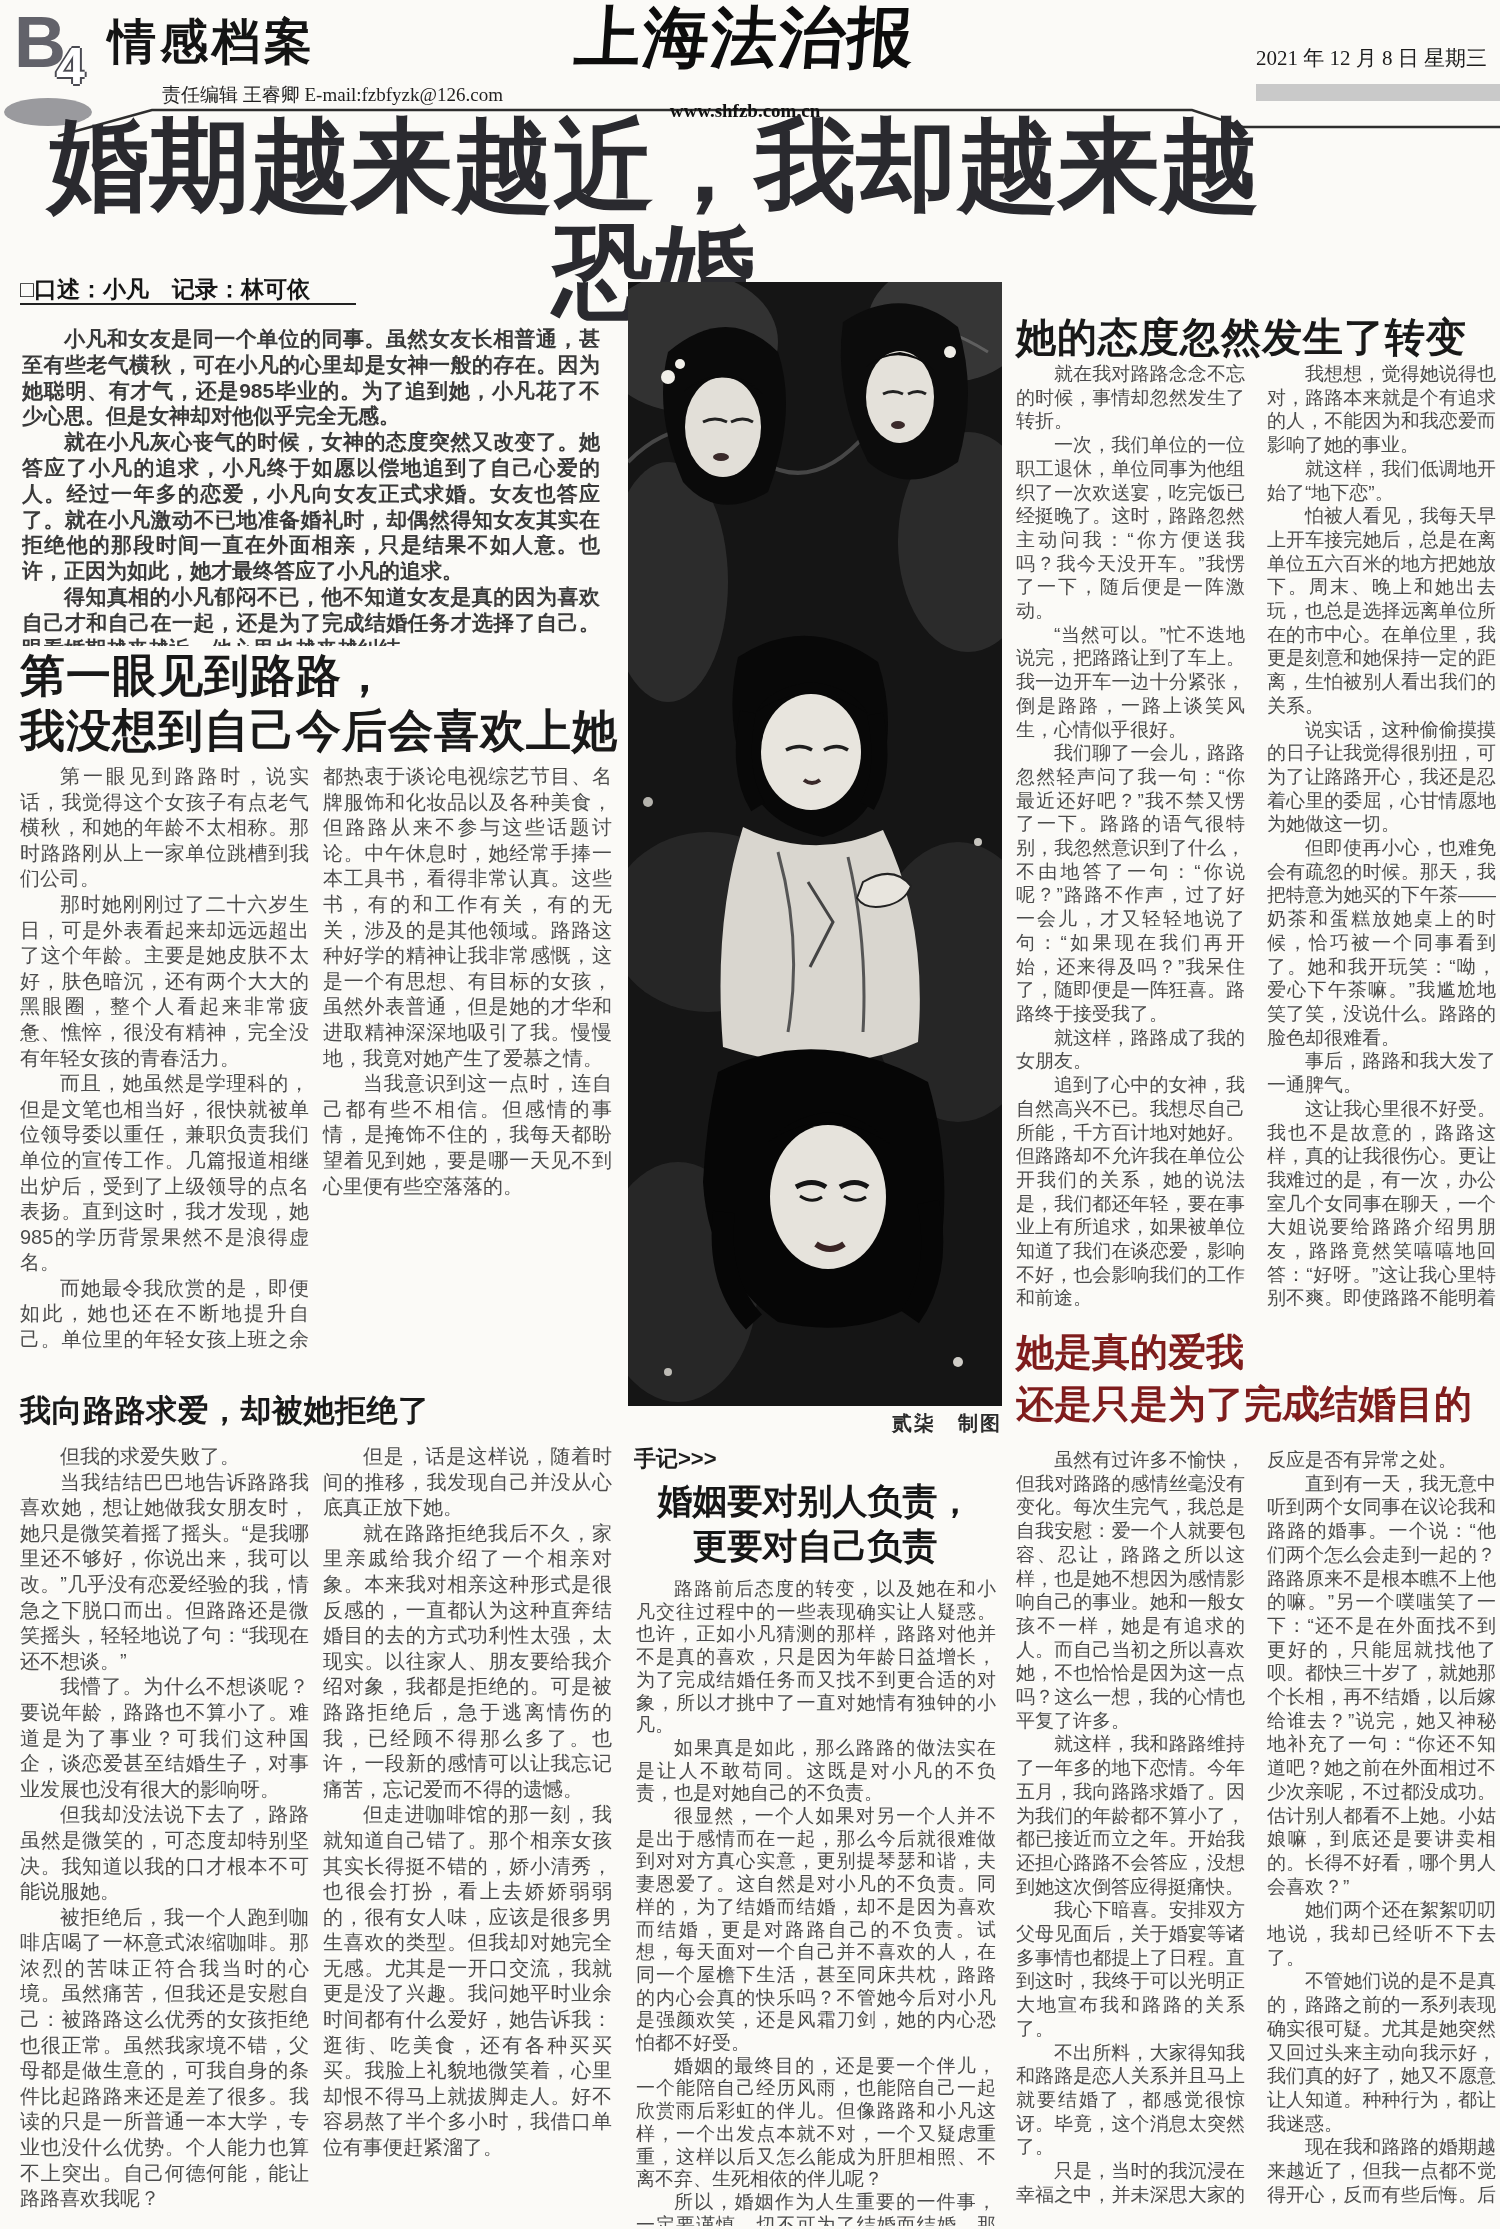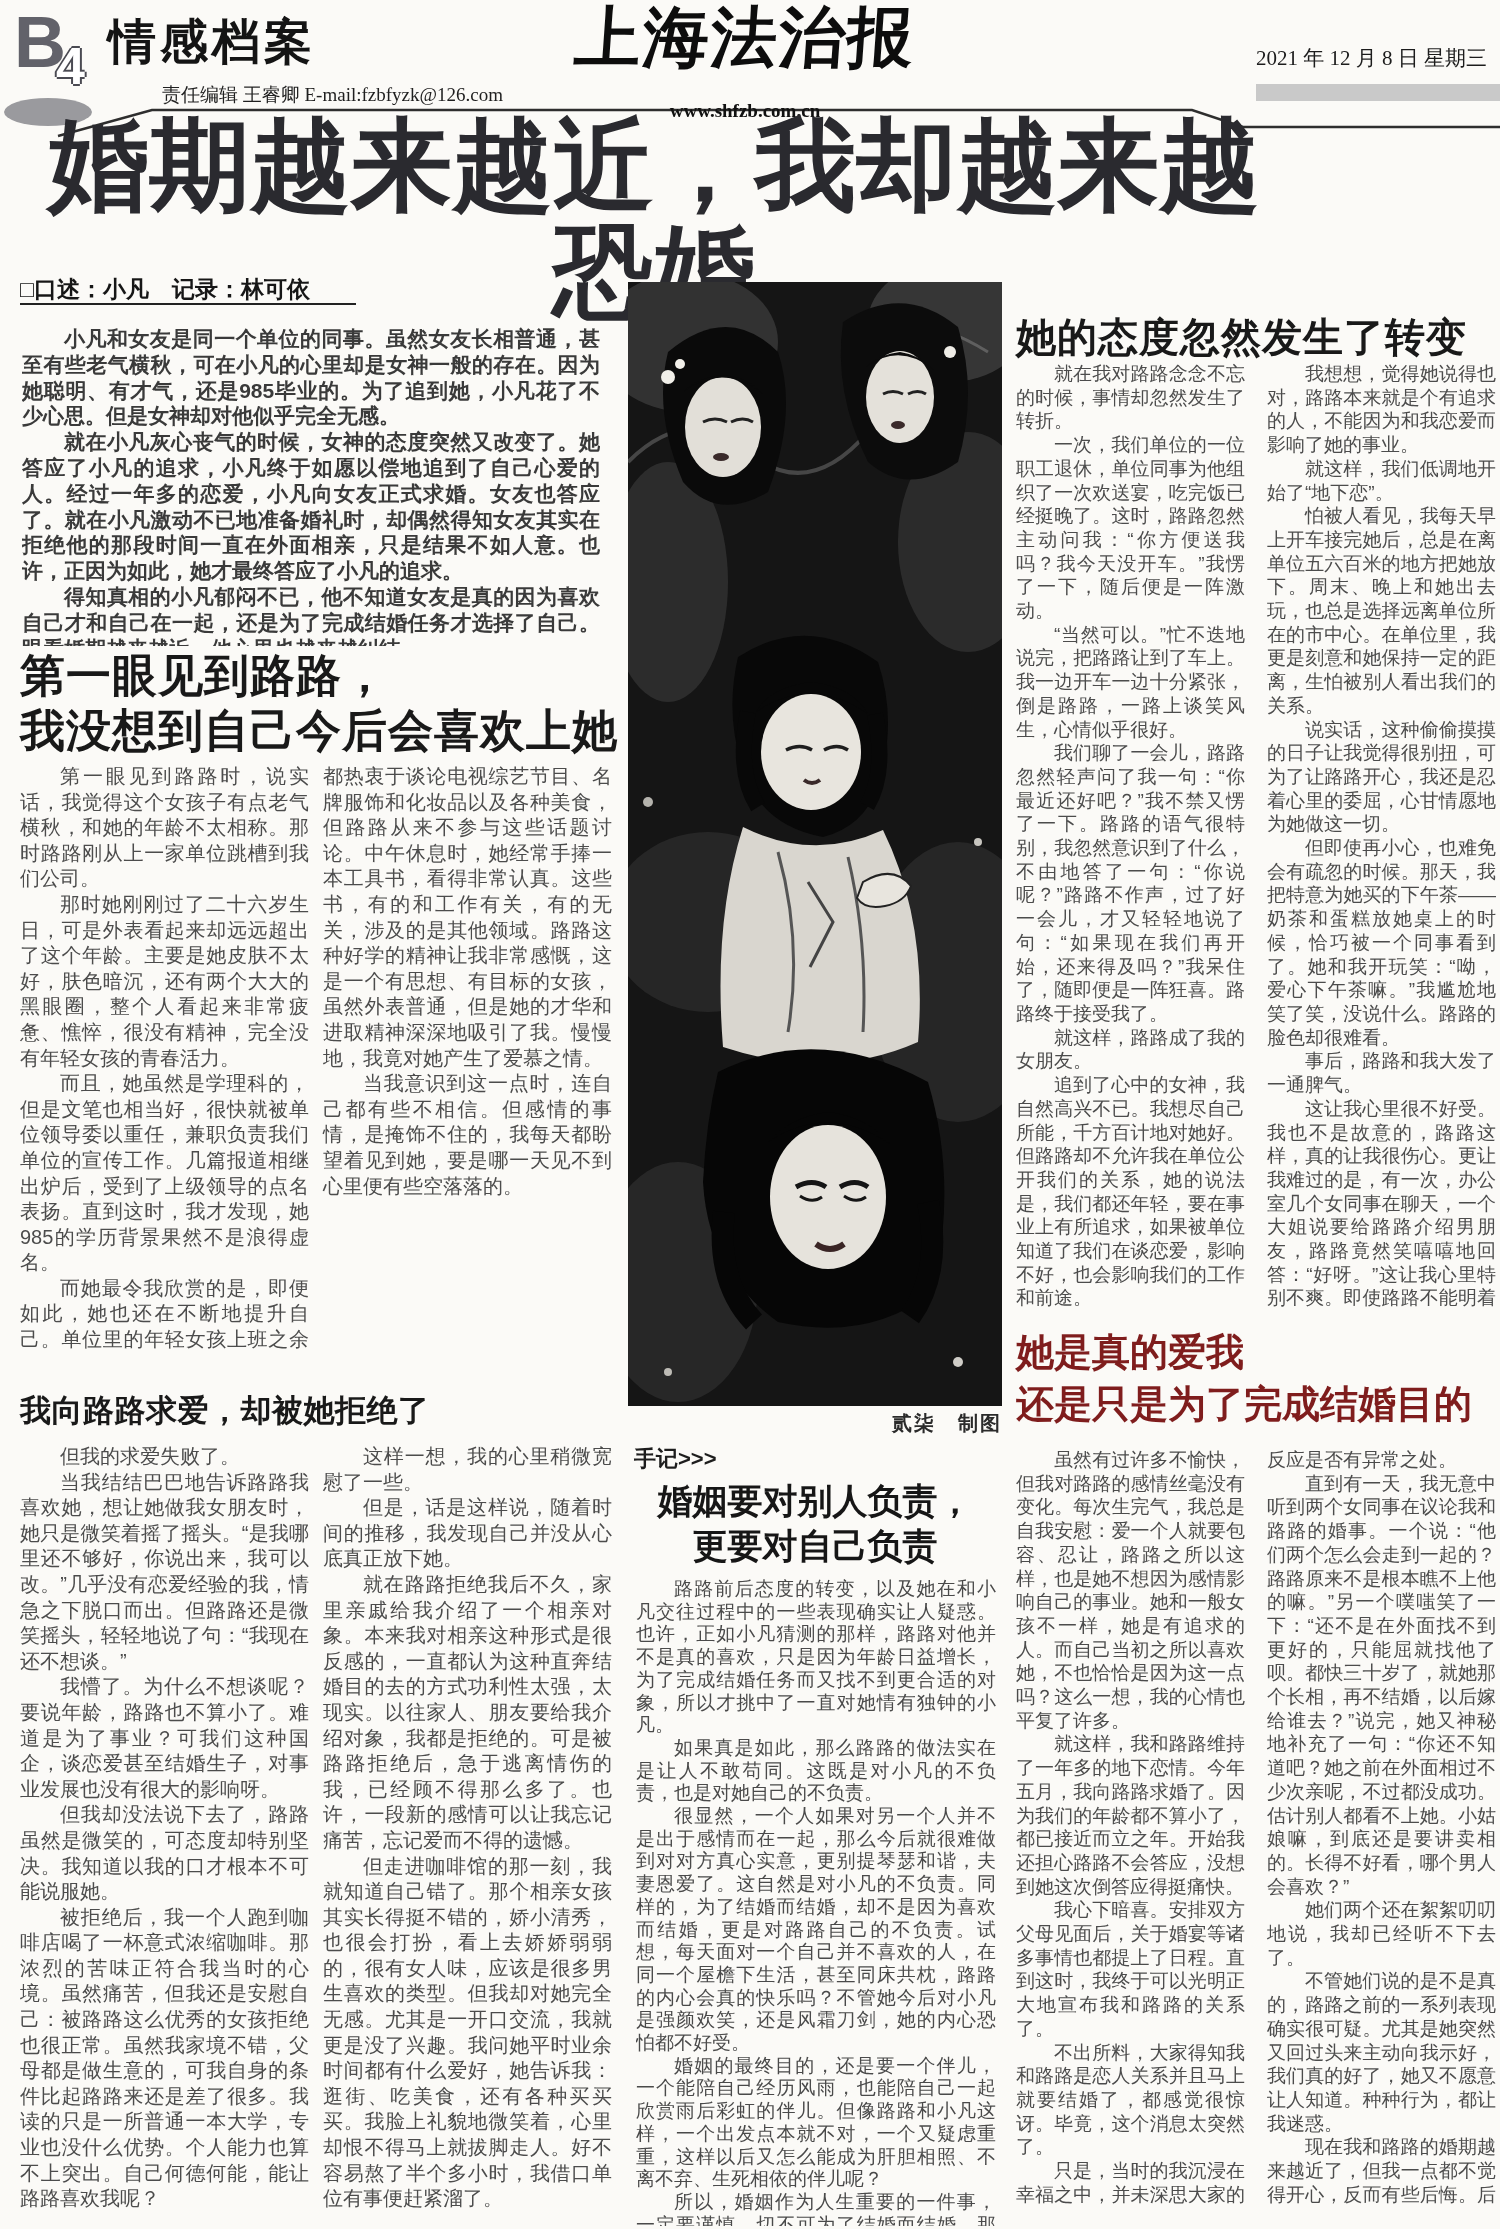--- a/index.html
+++ b/index.html
@@ -102,21 +102,20 @@
       <p>当我意识到这一点时，连自己都有些不相信。但感情的事情，是掩饰不住的，我每天都盼望着见到她，要是哪一天见不到心里便有些空落落的。</p>
     </div>
 
   <div class="h-sec2">我向路路求爱，却被她拒绝了</div>
   <div class="colbody sec2-body">
       <p>但我的求爱失败了。</p>
       <p>当我结结巴巴地告诉路路我喜欢她，想让她做我女朋友时，她只是微笑着摇了摇头。“是我哪里还不够好，你说出来，我可以改。”几乎没有恋爱经验的我，情急之下脱口而出。但路路还是微笑摇头，轻轻地说了句：“我现在还不想谈。”</p>
       <p>我懵了。为什么不想谈呢？要说年龄，路路也不算小了。难道是为了事业？可我们这种国企，谈恋爱甚至结婚生子，对事业发展也没有很大的影响呀。</p>
       <p>但我却没法说下去了，路路虽然是微笑的，可态度却特别坚决。我知道以我的口才根本不可能说服她。</p>
       <p>被拒绝后，我一个人跑到咖啡店喝了一杯意式浓缩咖啡。那浓烈的苦味正符合我当时的心境。虽然痛苦，但我还是安慰自己：被路路这么优秀的女孩拒绝也很正常。虽然我家境不错，父母都是做生意的，可我自身的条件比起路路来还是差了很多。我读的只是一所普通一本大学，专业也没什么优势。个人能力也算不上突出。自己何德何能，能让路路喜欢我呢？</p>
-      <p>这样一想，我的心里稍微宽慰了一些。</p>
       <p>但是，话是这样说，随着时间的推移，我发现自己并没从心底真正放下她。</p>
       <p>就在路路拒绝我后不久，家里亲戚给我介绍了一个相亲对象。本来我对相亲这种形式是很反感的，一直都认为这种直奔结婚目的去的方式功利性太强，太现实。以往家人、朋友要给我介绍对象，我都是拒绝的。可是被路路拒绝后，急于逃离情伤的我，已经顾不得那么多了。也许，一段新的感情可以让我忘记痛苦，忘记爱而不得的遗憾。</p>
       <p>但走进咖啡馆的那一刻，我就知道自己错了。那个相亲女孩其实长得挺不错的，娇小清秀，也很会打扮，看上去娇娇弱弱的，很有女人味，应该是很多男生喜欢的类型。但我却对她完全无感。尤其是一开口交流，我就更是没了兴趣。我问她平时业余时间都有什么爱好，她告诉我：逛街、吃美食，还有各种买买买。我脸上礼貌地微笑着，心里却恨不得马上就拔脚走人。好不容易熬了半个多小时，我借口单位有事便赶紧溜了。</p>
     </div>
 
   <div class="illu">
     <svg width="374" height="1124" viewBox="0 0 374 1124">
       <rect width="374" height="1124" fill="#151515"></rect>
 
       <ellipse cx="60" cy="60" rx="90" ry="70" fill="#4a4a4a" opacity="0.55"></ellipse>

